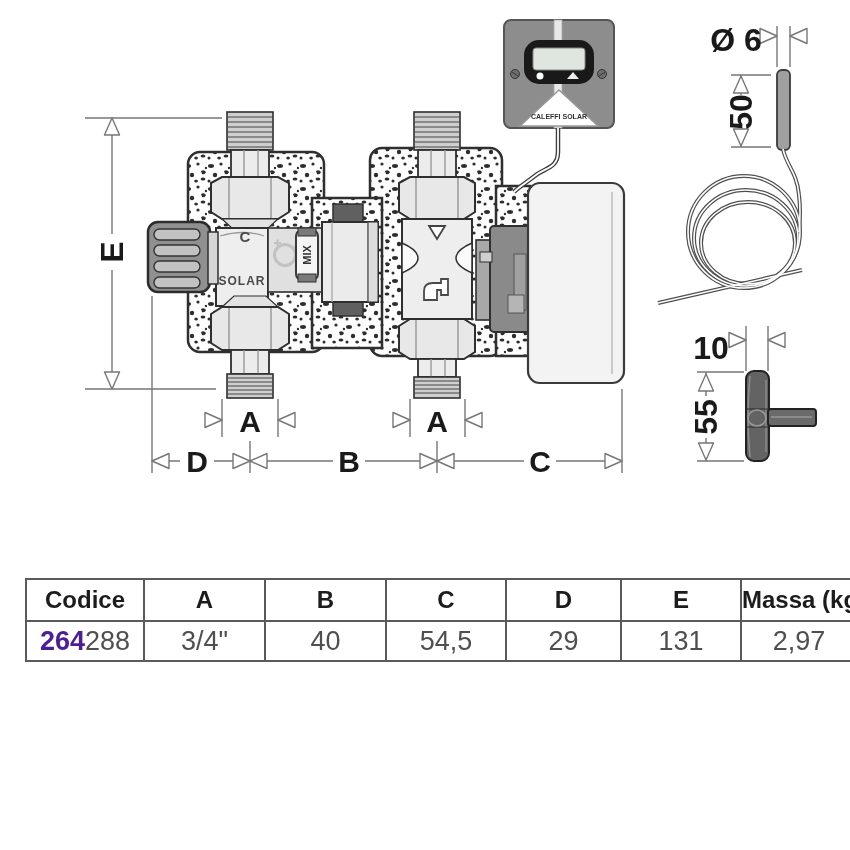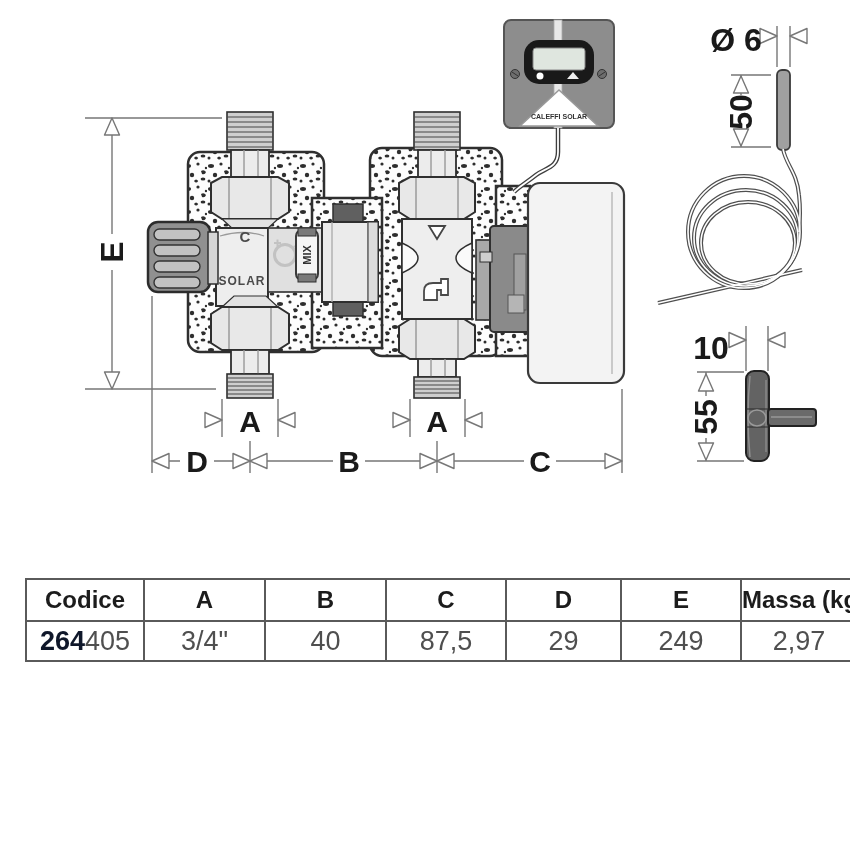--- a/index.html
+++ b/index.html
@@ -9,21 +9,21 @@
   svg text{font-family:"Liberation Sans",sans-serif;}
   .dimlbl{font-weight:bold;font-size:30px;fill:#1a1a1a;}
   .biglbl{font-weight:bold;font-size:32px;fill:#1a1a1a;}
   .marklbl{font-weight:bold;fill:#4a4a4a;}
   table.dims{position:absolute;left:25px;top:578px;width:831px;border-collapse:collapse;
              table-layout:fixed;background:#fff;padding-left:17px;}
   table.dims th,table.dims td{border:2px solid #5a5a5a;text-align:center;vertical-align:middle;
              padding:0;white-space:nowrap;overflow:hidden;}
   table.dims th{height:40px;font-size:24px;font-weight:bold;color:#1c1c1c;}
   table.dims td{height:38px;font-size:27px;font-weight:400;color:#4f4f4f;}
-  td .codebold{font-weight:bold;color:#0f172a;}
+  td .codebold{font-weight:bold;color:#4c1d95;}
 </style>
 </head>
 <body>
 
 <div class="stage">
 
   <div class="drawing">
   <svg width="850" height="565" viewBox="0 0 850 565">
     <defs>
       <pattern id="speck" width="23" height="23" patternUnits="userSpaceOnUse">
@@ -258,24 +258,24 @@
         <th>A</th>
         <th>B</th>
         <th>C</th>
         <th>D</th>
         <th>E</th>
         <th>Massa (kg)</th>
       </tr>
     </thead>
     <tbody>
       <tr>
-        <td><span class="codebold">264</span><span>405</span></td>
+        <td><span class="codebold">264</span><span>288</span></td>
         <td>3/4"</td>
         <td>40</td>
-        <td>87,5</td>
+        <td>54,5</td>
         <td>29</td>
-        <td>249</td>
+        <td>131</td>
         <td>2,97</td>
       </tr>
     </tbody>
   </table>
 
 </div>
 
 </body></html>

